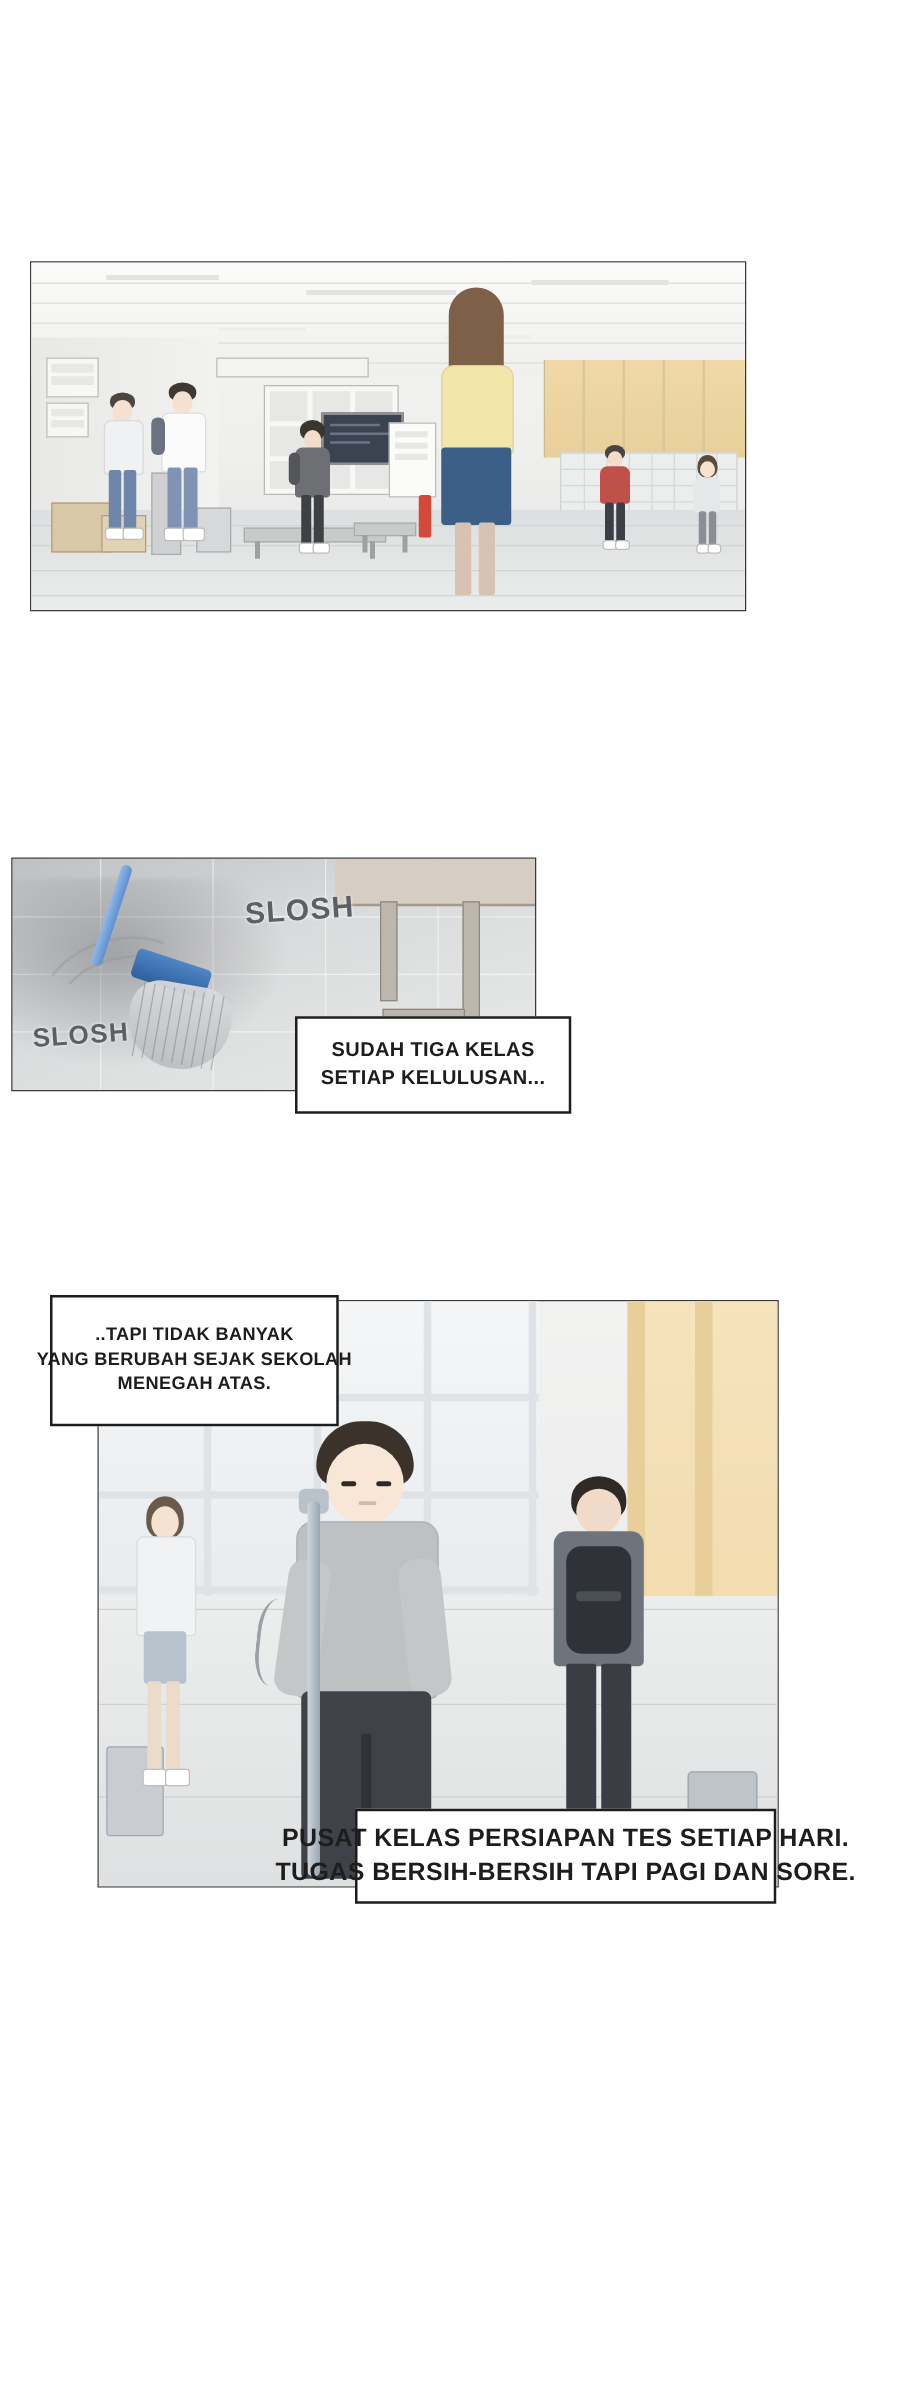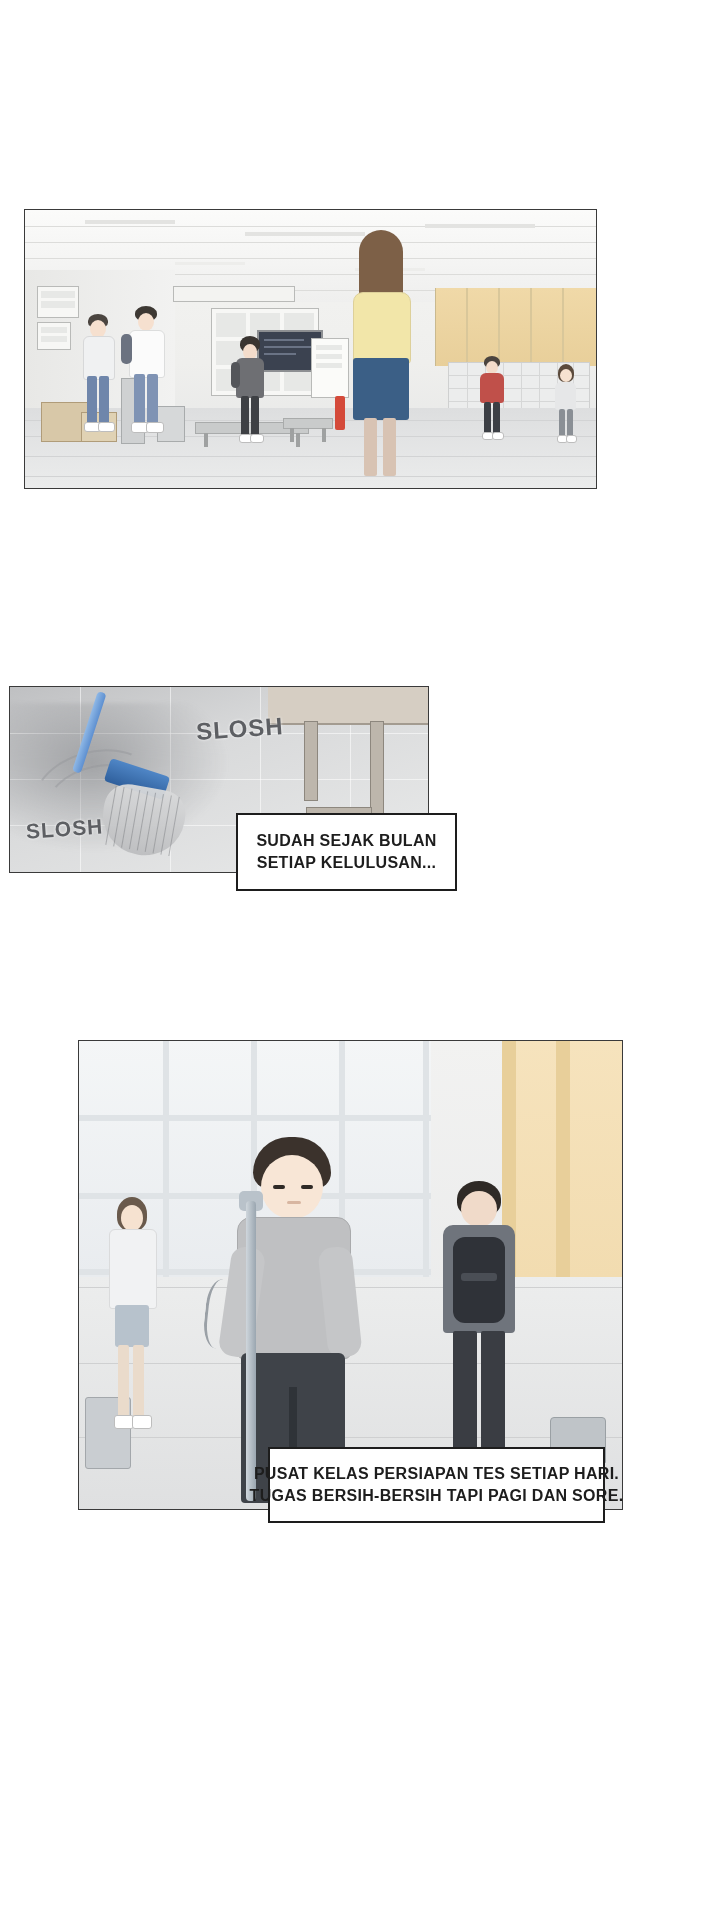--- a/index.html
+++ b/index.html
@@ -220,21 +220,21 @@
     line-height: 1.35;
     padding: 8px 12px;
   }
   #bubble1 {
     left: 236px; top: 813px; width: 221px; height: 78px; font-size: 16px;
   }
   #bubble2 {
     left: 40px; top: 1036px; width: 231px; height: 105px; font-size: 14.5px;
   }
   #bubble3 {
-    left: 268px; top: 1447px; width: 337px; height: 76px; font-size: 16px;
+    left: 284px; top: 1447px; width: 337px; height: 76px; font-size: 20px;
   }
   .bubble .ln { display:block; white-space: nowrap; }
 </style>
 </head>
 <body>
 
 <div class="page">
 
   <div class="panel" id="panel1">
 
@@ -425,21 +425,21 @@
       <i style="left:56px;"></i>
         <i style="left:64px;"></i>
         <i style="left:72px;"></i>
     </div>
 
     <div class="sfx" style="left:186px;top:28px;font-size:24px;">SLOSH</div>
     <div class="sfx" style="left:16px;top:130px;font-size:21px;">SLOSH</div>
   </div>
 
   <div class="bubble" id="bubble1">
-    <span class="ln">SUDAH SEJAK BULAN</span>
+    <span class="ln">SUDAH TIGA KELAS</span>
     <span class="ln">SETIAP KELULUSAN...</span>
   </div>
 
   <div class="panel" id="panel3">
     <div class="p3-windows">
       <div class="v" style="left:84px;"></div>
       <div class="v" style="left:172px;"></div>
       <div class="v" style="left:260px;"></div>
       <div class="v" style="left:344px;"></div>
       <div class="h" style="top:74px;"></div>
@@ -496,19 +496,24 @@
       <div class="body" style="left:12px;top:44px;width:72px;height:108px;background:#6f747c;border-radius:10px 10px 4px 4px;"></div>
       <div class="bag" style="left:22px;top:56px;width:52px;height:86px;background:#2f3238;border-radius:12px;"></div>
       <div style="position:absolute;left:30px;top:92px;width:36px;height:8px;background:#4a4e55;border-radius:3px;"></div>
       <div class="legL" style="left:22px;top:150px;width:24px;height:128px;background:#3a3d43;"></div>
       <div class="legR" style="left:50px;top:150px;width:24px;height:128px;background:#3a3d43;"></div>
       <div style="position:absolute;left:16px;top:276px;width:34px;height:16px;background:#26292e;border-radius:4px;"></div>
       <div style="position:absolute;left:50px;top:276px;width:34px;height:16px;background:#26292e;border-radius:4px;"></div>
     </div>
   </div>
 
+  <div class="bubble" id="bubble2">
+    <span class="ln">..TAPI TIDAK BANYAK</span>
+    <span class="ln">YANG BERUBAH SEJAK SEKOLAH</span>
+    <span class="ln">MENEGAH ATAS.</span>
+  </div>
 
   <div class="bubble" id="bubble3">
     <span class="ln">PUSAT KELAS PERSIAPAN TES SETIAP HARI.</span>
     <span class="ln">TUGAS BERSIH-BERSIH TAPI PAGI DAN SORE.</span>
   </div>
 
 </div>
 
 </body></html>

